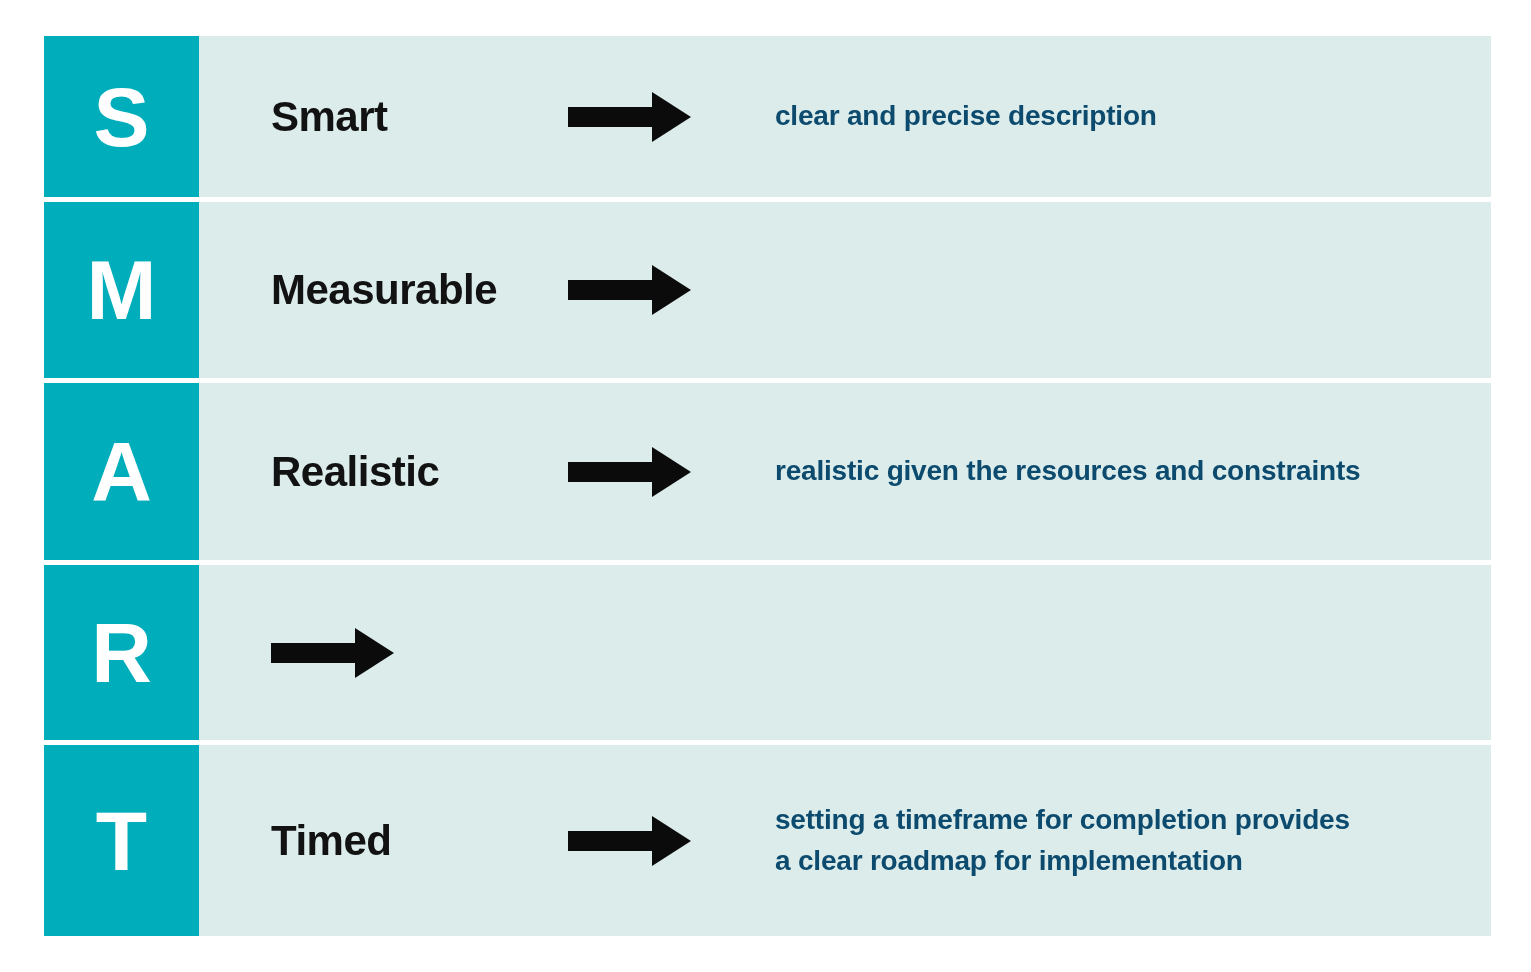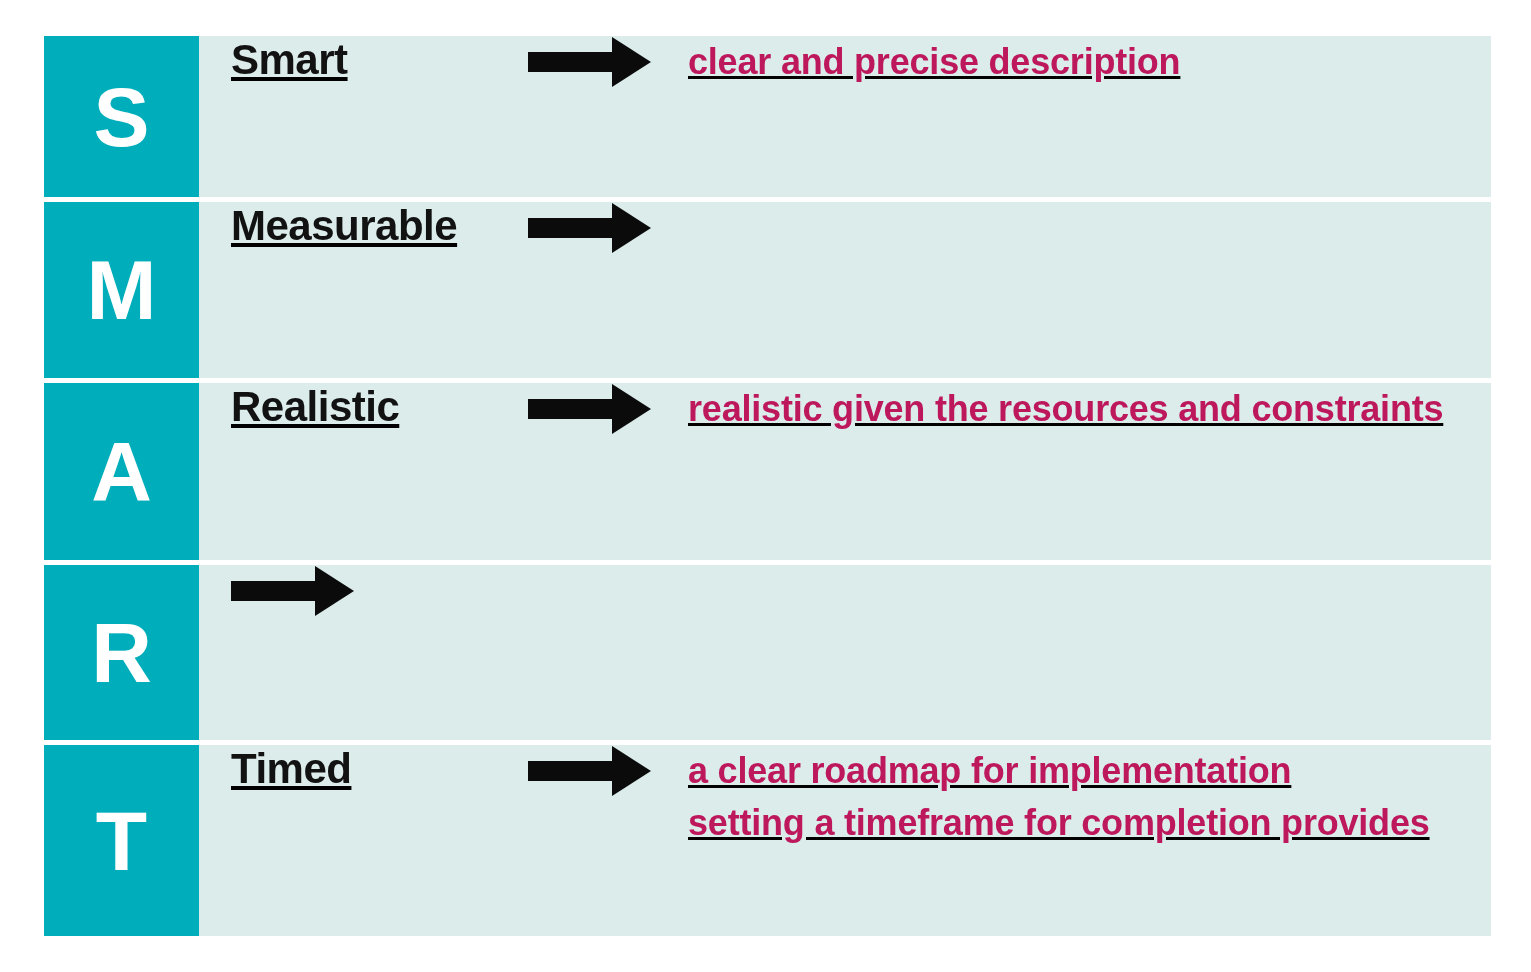--- a/index.html
+++ b/index.html
@@ -34,42 +34,42 @@
     align-items: center;
     justify-content: center;
     font-size: 84px;
     font-weight: bold;
     line-height: 1;
   }
   .content-cell {
     flex: 1;
     background: #dbeceb;
     display: flex;
-    padding-left: 32px;
-    text-decoration: underline;
+    align-items: center;
+    padding-left: 72px;
   }
   .term {
     flex: 0 0 297px;
     font-size: 42px;
     font-weight: bold;
     color: #121212;
     letter-spacing: -0.5px;
   }
   .arrow {
     flex: 0 0 124px;
     height: 52px;
     display: flex;
     align-items: center;
   }
   .arrow svg { display: block; }
   .desc {
-    margin-left: 36px;
-    font-size: 36px;
+    margin-left: 83px;
+    font-size: 28px;
     font-weight: bold;
-    color: #be185d;
+    color: #0c4a6e;
     line-height: 1.45;
     letter-spacing: -0.2px;
   }
 </style>
 </head>
 <body>
 
 <div class="board">
 
   <div class="row r0">
@@ -147,19 +147,19 @@
     </div>
     <div class="content-cell">
       <div class="term">Timed</div>
       <div class="arrow">
         <svg width="124" height="52" viewBox="0 0 124 52" xmlns="http://www.w3.org/2000/svg">
             <rect x="0" y="16" width="85" height="20" fill="#0b0b0b"></rect>
             <polygon points="84,1 123,26 84,51" fill="#0b0b0b"></polygon>
           </svg>
       </div>
       <div class="desc">
+        <div>setting a timeframe for completion provides</div>
         <div>a clear roadmap for implementation</div>
-        <div>setting a timeframe for completion provides</div>
       </div>
     </div>
   </div>
 
 </div>
 
 </body></html>

